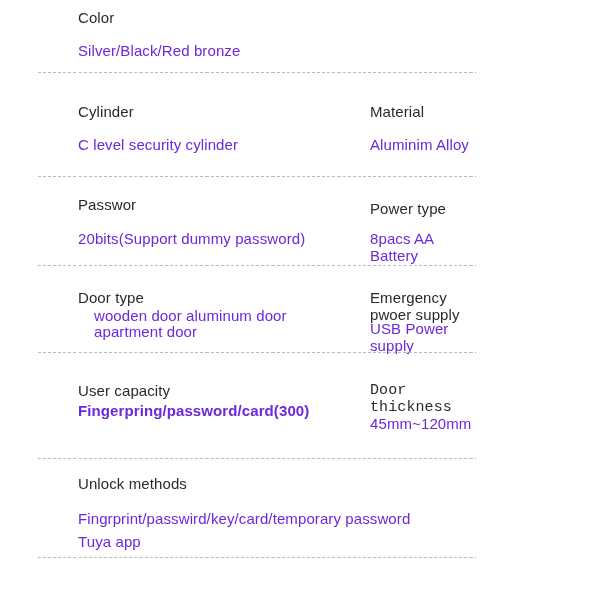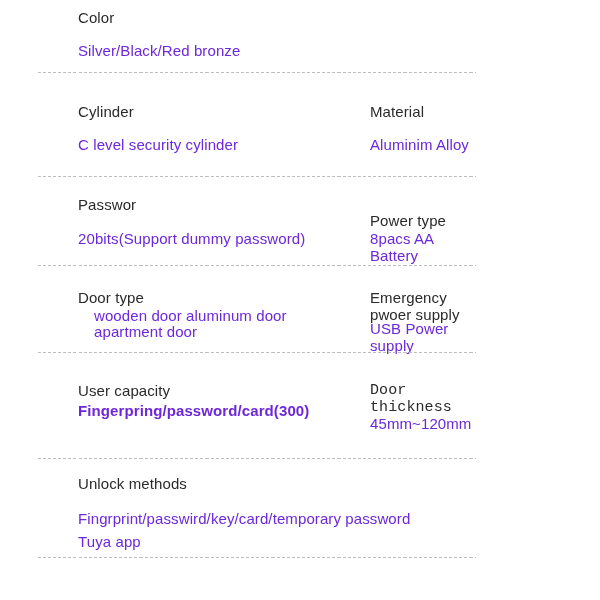--- a/index.html
+++ b/index.html
@@ -50,21 +50,21 @@
   <div class="divider" style="top: 72px;"></div>
 
   <span class="txt label col-left" style="top: 103px;">Cylinder</span>
   <span class="txt value col-left" style="top: 136px;">C level security cylinder</span>
   <span class="txt label col-right" style="top: 103px;">Material</span>
   <span class="txt value col-right" style="top: 136px;">Aluminim Alloy</span>
   <div class="divider" style="top: 176px;"></div>
 
   <span class="txt label col-left" style="top: 196px;">Passwor</span>
   <span class="txt value col-left" style="top: 230px;">20bits(Support dummy password)</span>
-  <span class="txt label col-right" style="top: 212px;">Power type</span>
+  <span class="txt label col-right" style="top: 200px;">Power type</span>
   <span class="txt value col-right" style="top: 230px;">8pacs AA Battery</span>
   <div class="divider" style="top: 265px;"></div>
 
   <span class="txt label col-left" style="top: 289px;">Door type</span>
   <span class="txt value col-left" style="top: 308px; line-height: 16px; margin-left: 16px;">wooden door aluminum  door
 apartment door</span>
   <span class="txt value col-right" style="top: 320px;">USB Power supply</span>
   <span class="txt label col-right" style="top: 289px;">Emergency pwoer supply</span>
   <div class="divider" style="top: 352px;"></div>
 

